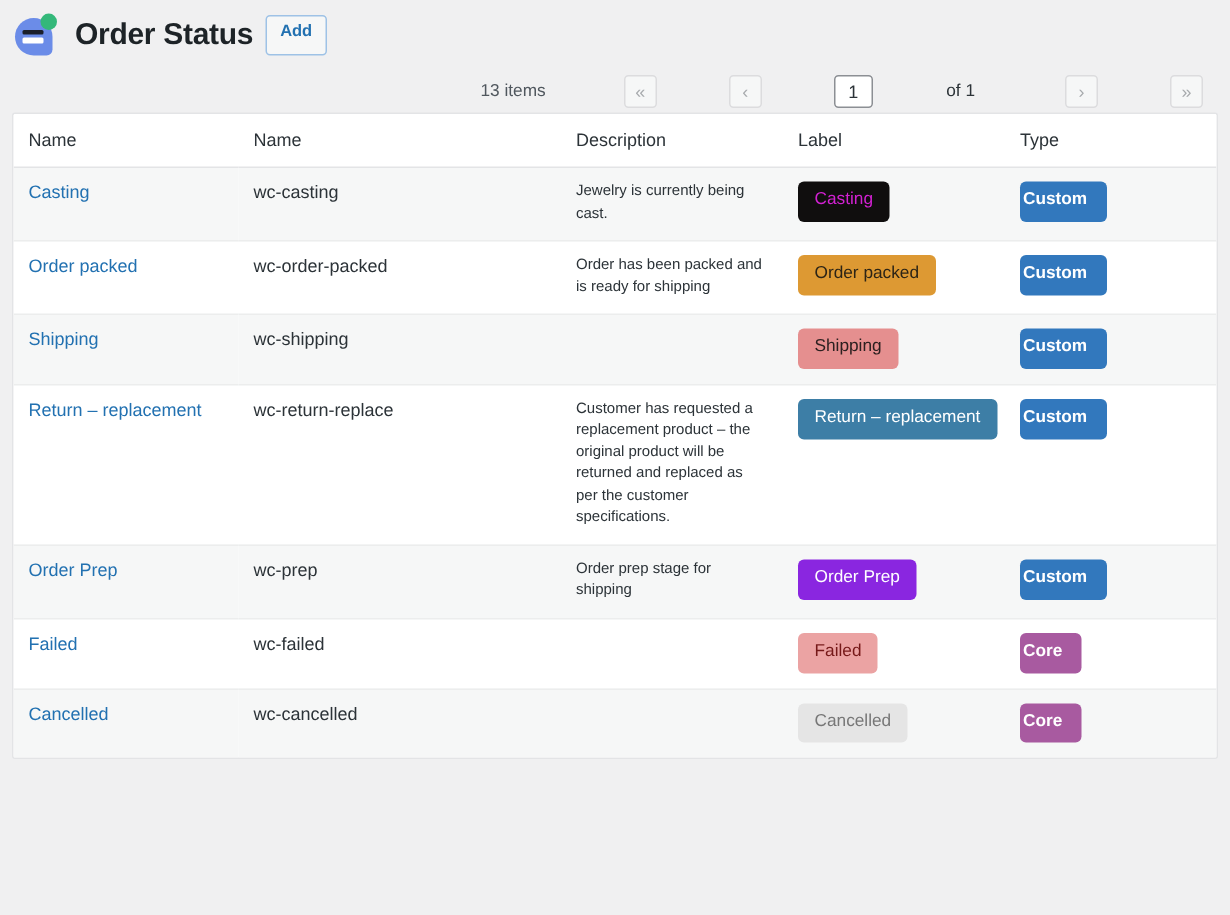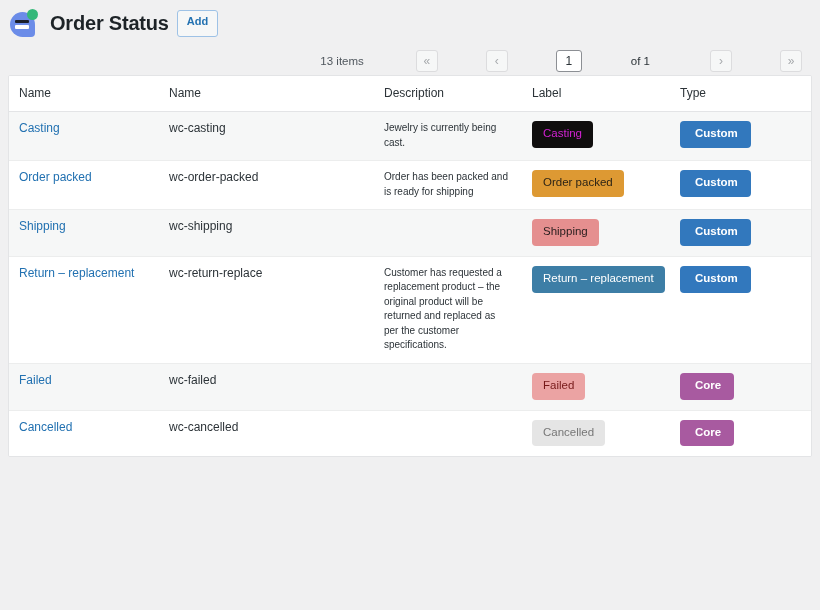--- a/index.html
+++ b/index.html
@@ -172,21 +172,21 @@
     display: inline-block;
     border-radius: 4px;
     padding: 6px 11px 7px 11px;
     font-size: 11.5px;
     line-height: 1.2;
     white-space: nowrap;
   }
   .type-btn {
     display: inline-block;
     border-radius: 4px;
-    padding: 6px 13px 7px 15px;
+    padding: 6px 13px 7px 2px;
     font-size: 11.5px;
     font-weight: bold;
     color: #ffffff;
     line-height: 1.2;
     cursor: pointer;
   }
 </style>
 </head>
 <body>
 
@@ -252,20 +252,27 @@
           <td><span class="type-btn" style="background: rgb(50, 120, 189);">Custom</span></td>
         </tr>
         <tr>
           <td class="name"><a>Return – replacement</a></td>
           <td class="slug">wc-return-replace</td>
           <td class="desc">Customer has requested a replacement product – the original product will be returned and replaced as per the customer specifications.</td>
           <td><span class="badge" style="background: rgb(61, 126, 166); color: rgb(255, 255, 255);">Return – replacement</span></td>
           <td><span class="type-btn" style="background: rgb(50, 120, 189);">Custom</span></td>
         </tr>
         <tr>
+          <td class="name"><a>Order Prep</a></td>
+          <td class="slug">wc-prep</td>
+          <td class="desc">Order prep stage for shipping</td>
+          <td><span class="badge" style="background: rgb(138, 38, 224); color: rgb(255, 255, 255);">Order Prep</span></td>
+          <td><span class="type-btn" style="background: rgb(50, 120, 189);">Custom</span></td>
+        </tr>
+        <tr>
           <td class="name"><a>Failed</a></td>
           <td class="slug">wc-failed</td>
           <td class="desc"></td>
           <td><span class="badge" style="background: rgb(235, 163, 163); color: rgb(118, 25, 25);">Failed</span></td>
           <td><span class="type-btn" style="background: rgb(168, 90, 160);">Core</span></td>
         </tr>
         <tr>
           <td class="name"><a>Cancelled</a></td>
           <td class="slug">wc-cancelled</td>
           <td class="desc"></td>

